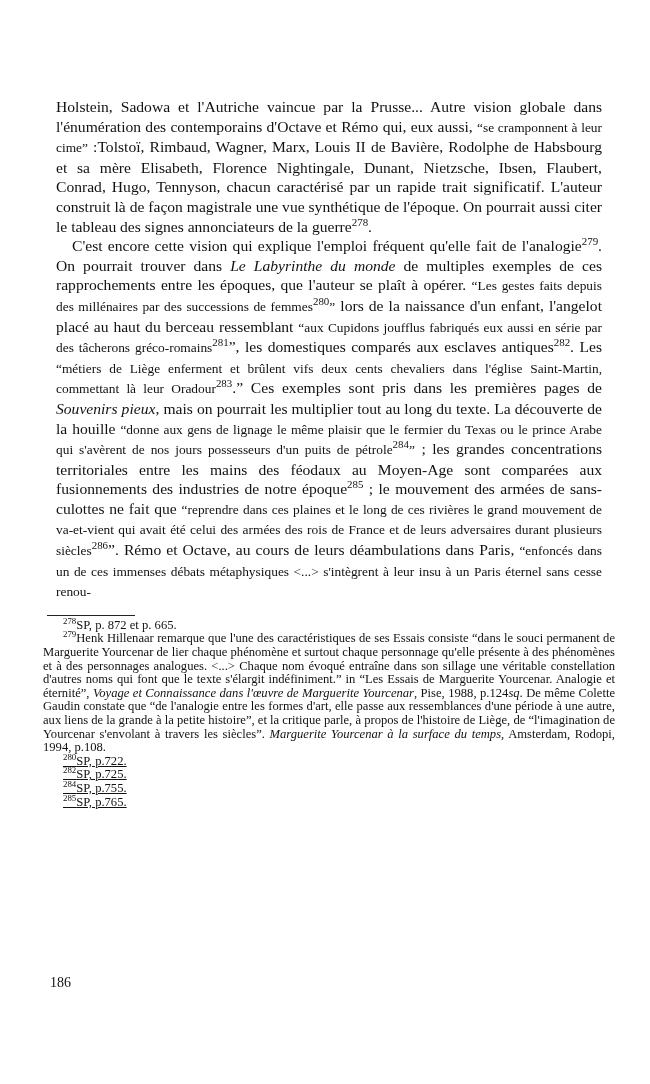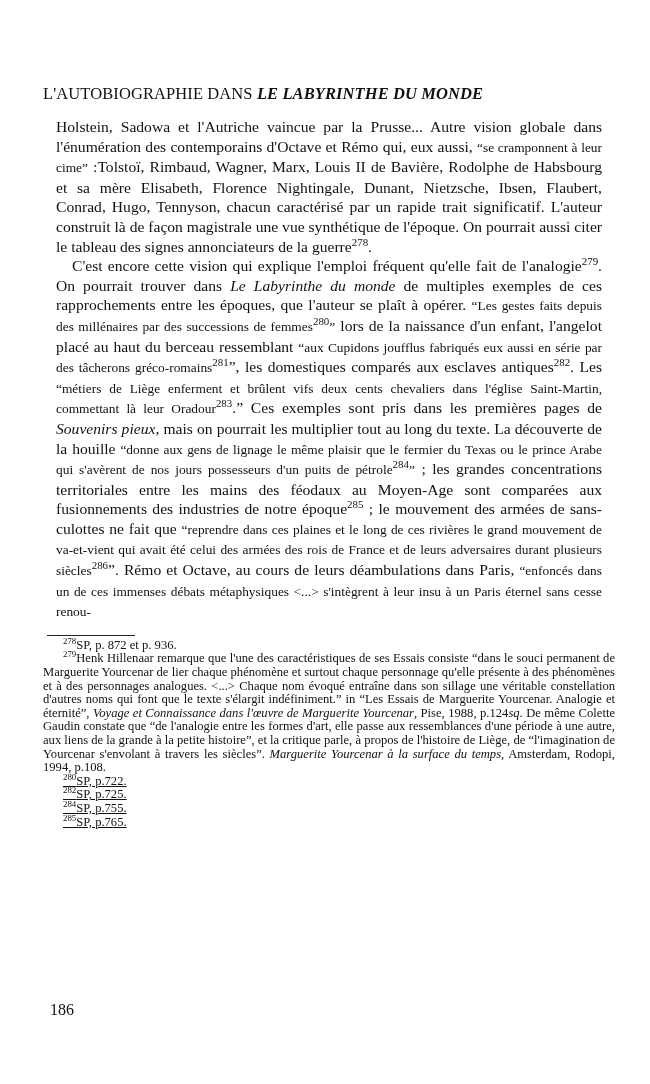--- a/index.html
+++ b/index.html
@@ -10,38 +10,37 @@
     .body { font-size: 15.6px; line-height: 19.6px; text-align: justify; margin: 13px; }
     .body p { margin: 0; }
     .body p.indent { text-indent: 16px; }
     .small { font-size: 13.4px; }
     .it { font-style: italic; }
     sup { font-size: 70%; line-height: 0; vertical-align: 0.55em; }
     .rule { width: 88px; height: 1px; background: #222; margin: 9px 0 3px 4px; }
     .notes { font-size: 12.6px; line-height: 13.6px; text-align: justify; }
     .notes .fn { text-indent: 20px; margin: 0; }
     .notes .fn-short { padding-left: 20px; margin: 0; text-decoration: underline; }
-    .pagenum { position: absolute; left: 50px; top: 1001px; font-size: 16px; }
+    .pagenum { position: absolute; left: 50px; top: 975px; font-size: 14px; }
   </style>
 </head>
 <body>
 
 <div class="page">
-  <div class="heading"><span>L'AUTOBIOGRAPHIE DANS </span><span class="it">LE LABYRINTHE DU MONDE</span></div>
 
   <div class="body">
     <p><span>Holstein, Sadowa et l'Autriche vaincue par la Prusse... Autre vision globale dans l'énumération des contemporains d'Octave et Rémo qui, eux aussi, </span><span class="small">“se cramponnent à leur cime”</span><span> :Tolstoï, Rimbaud, Wagner, Marx, Louis II de Bavière, Rodolphe de Habsbourg et sa mère Elisabeth, Florence Nightingale, Dunant, Nietzsche, Ibsen, Flaubert, Conrad, Hugo, Tennyson, chacun caractérisé par un rapide trait significatif. L'auteur construit là de façon magistrale une vue synthétique de l'époque. On pourrait aussi citer le tableau des signes annonciateurs de la guerre</span><sup>278</sup><span>.</span></p>
 
     <p class="indent"><span>C'est encore cette vision qui explique l'emploi fréquent qu'elle fait de l'analogie</span><sup>279</sup><span>. On pourrait trouver dans </span><span class="it">Le Labyrinthe du monde</span><span> de multiples exemples de ces rapprochements entre les époques, que l'auteur se plaît à opérer. </span><span class="small">“Les gestes faits depuis des millénaires par des successions de femmes</span><sup>280</sup><span class="small">”</span><span> lors de la naissance d'un enfant, l'angelot placé au haut du berceau ressemblant </span><span class="small">“aux Cupidons joufflus fabriqués eux aussi en série par des tâcherons gréco-romains</span><sup>281</sup><span>”</span><span>, les domestiques comparés aux esclaves antiques</span><sup>282</sup><span>. Les </span><span class="small">“métiers de Liège enferment et brûlent vifs deux cents chevaliers dans l'église Saint-Martin, commettant là leur Oradour</span><sup>283</sup><span>.”</span><span> Ces exemples sont pris dans les premières pages de </span><span class="it">Souvenirs pieux</span><span>, mais on pourrait les multiplier tout au long du texte. La découverte de la houille </span><span class="small">“donne aux gens de lignage le même plaisir que le fermier du Texas ou le prince Arabe qui s'avèrent de nos jours possesseurs d'un puits de pétrole</span><sup>284</sup><span class="small">”</span><span> ; les grandes concentrations territoriales entre les mains des féodaux au Moyen-Age sont comparées aux fusionnements des industries de notre époque</span><sup>285</sup><span> ; le mouvement des armées de sans-culottes ne fait que </span><span class="small">“reprendre dans ces plaines et le long de ces rivières le grand mouvement de va-et-vient qui avait été celui des armées des rois de France et de leurs adversaires durant plusieurs siècles</span><sup>286</sup><span>”</span><span>. Rémo et Octave, au cours de leurs déambulations dans Paris, </span><span class="small">“enfoncés dans un de ces immenses débats métaphysiques &lt;...&gt; s'intègrent à leur insu à un Paris éternel sans cesse renou-</span></p>
   </div>
 
   <div class="rule"></div>
 
   <div class="notes">
-    <p class="fn"><sup>278</sup><span>SP, p. 872 et p. 936.</span></p>
+    <p class="fn"><sup>278</sup><span>SP, p. 872 et p. 665.</span></p>
     <p class="fn"><sup>279</sup><span>Henk Hillenaar remarque que l'une des caractéristiques de ses Essais consiste “dans le souci permanent de Marguerite Yourcenar de lier chaque phénomène et surtout chaque personnage qu'elle présente à des phénomènes et à des personnages analogues. &lt;...&gt; Chaque nom évoqué entraîne dans son sillage une véritable constellation d'autres noms qui font que le texte s'élargit indéfiniment.” in “Les Essais de Marguerite Yourcenar. Analogie et éternité”, </span><span class="it">Voyage et Connaissance dans l'œuvre de Marguerite Yourcenar</span><span>, Pise, 1988, p.124</span><span class="it">sq</span><span>. De même Colette Gaudin constate que “de l'analogie entre les formes d'art, elle passe aux ressemblances d'une période à une autre, aux liens de la grande à la petite histoire”, et la critique parle, à propos de l'histoire de Liège, de “l'imagination de Yourcenar s'envolant à travers les siècles”. </span><span class="it">Marguerite Yourcenar à la surface du temps,</span><span> Amsterdam, Rodopi, 1994, p.108.</span></p>
     <p class="fn-short"><sup>280</sup><span>SP, p.722.</span></p>
     <p class="fn-short"><sup>282</sup><span>SP, p.725.</span></p>
     <p class="fn-short"><sup>284</sup><span>SP, p.755.</span></p>
     <p class="fn-short"><sup>285</sup><span>SP, p.765.</span></p>
   </div>
 </div>
 
 <div class="pagenum">186</div>
 

